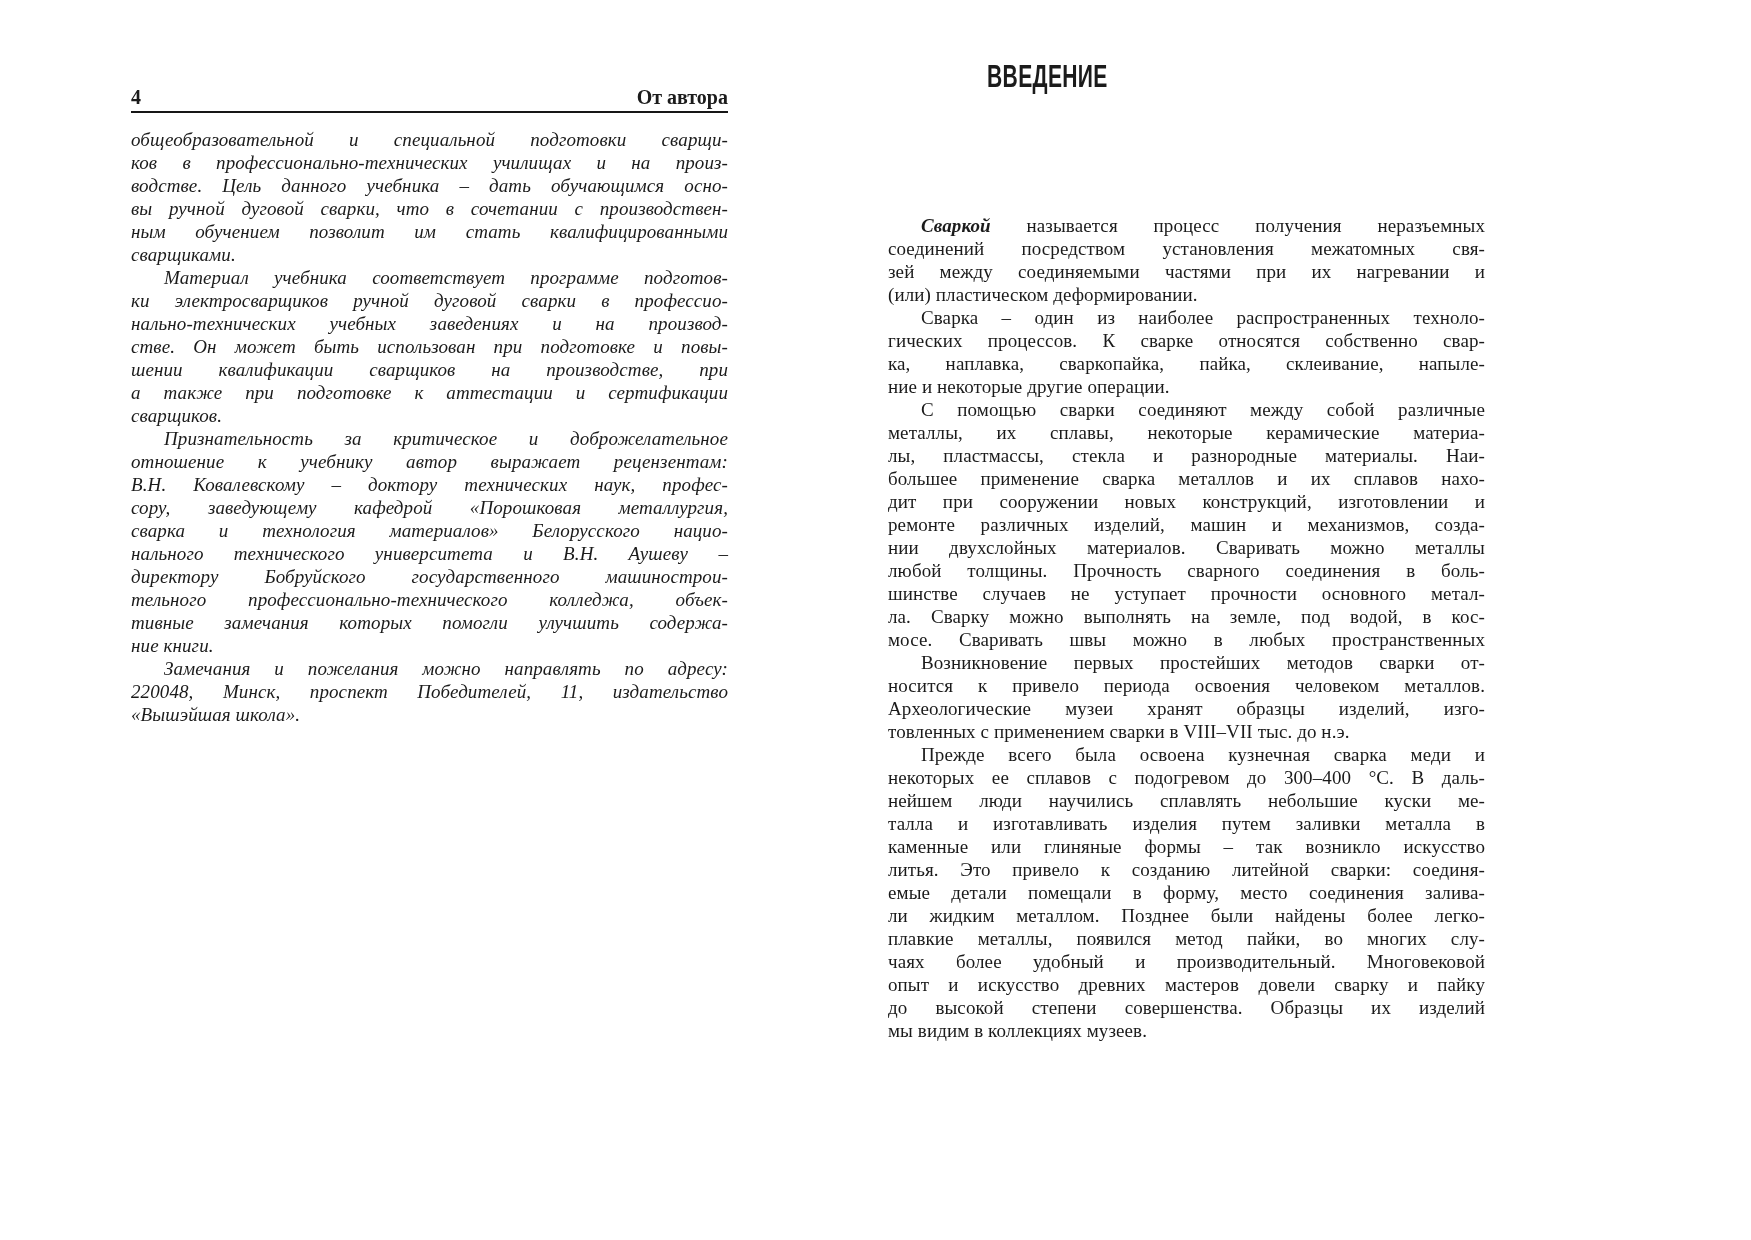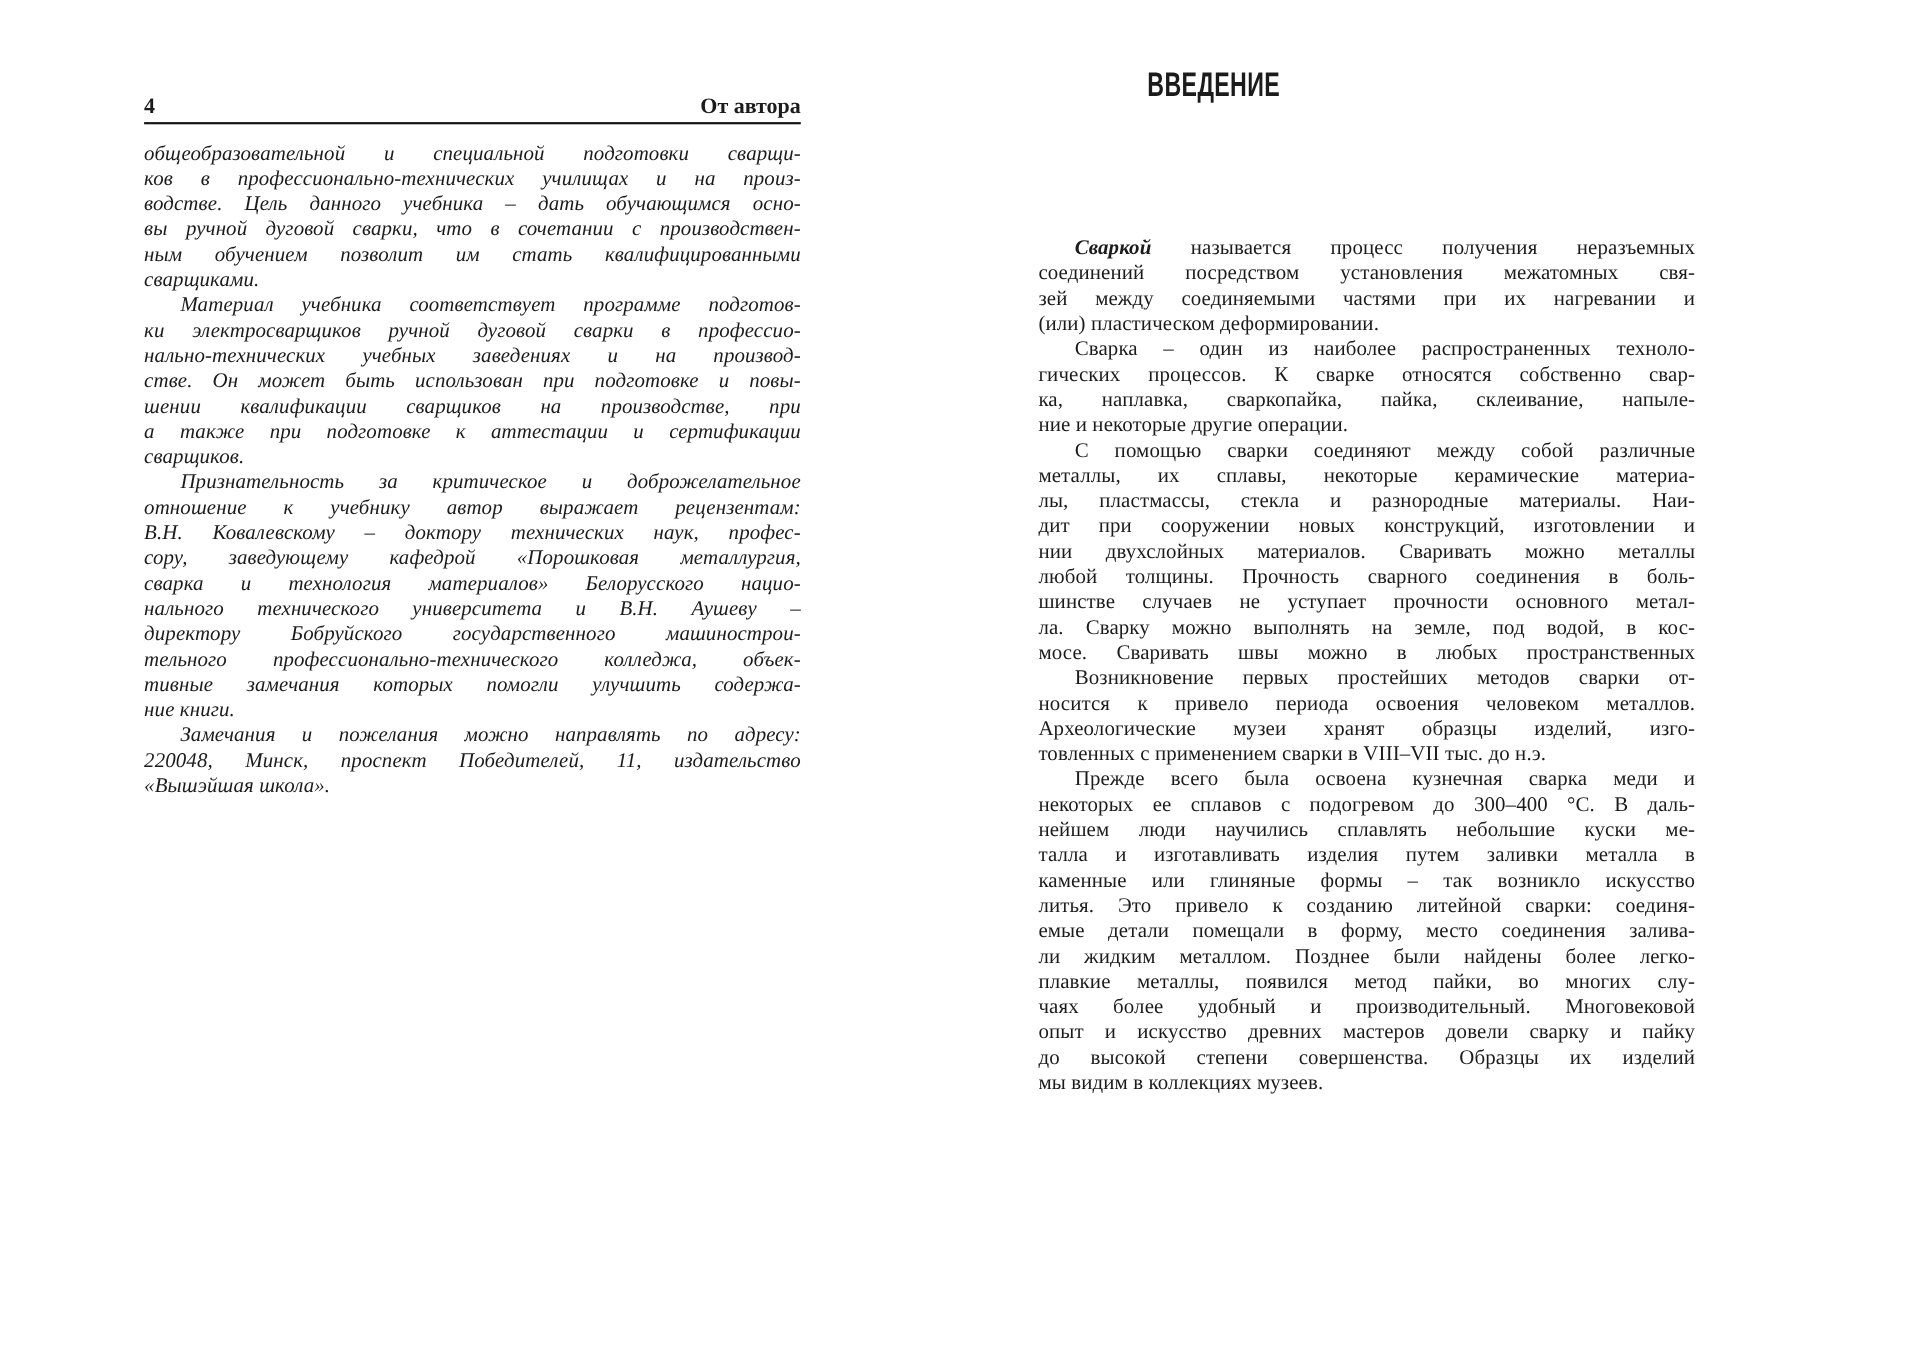--- a/index.html
+++ b/index.html
@@ -11,21 +11,21 @@
     font-family: "Liberation Serif", "DejaVu Serif", serif;
     color: #1b1b1b;
     -webkit-font-smoothing: antialiased;
   }
 
   .page {
     position: absolute;
     width: 597px;
   }
   #left-page  { left: 131px; top: 86px; }
-  #right-page { left: 944px; top: 62px; }
+  #right-page { left: 888px; top: 62px; }
 
   
   .page-header {
     display: flex;
     justify-content: space-between;
     align-items: baseline;
     font-weight: bold;
     font-size: 20px;
     line-height: 22px;
     border-bottom: 2px solid #161616;
@@ -130,21 +130,23 @@
       <div class="para">
         <div class="line indent">Сварка – один из наиболее распространенных техноло-</div>
         <div class="line">гических процессов. К сварке относятся собственно свар-</div>
         <div class="line">ка, наплавка, сваркопайка, пайка, склеивание, напыле-</div>
         <div class="line final">ние и некоторые другие операции.</div>
       </div>
       <div class="para">
         <div class="line indent">С помощью сварки соединяют между собой различные</div>
         <div class="line">металлы, их сплавы, некоторые керамические материа-</div>
         <div class="line">лы, пластмассы, стекла и разнородные материалы. Наи-</div>
+        <div class="line">большее применение сварка металлов и их сплавов нахо-</div>
         <div class="line">дит при сооружении новых конструкций, изготовлении и</div>
+        <div class="line">ремонте различных изделий, машин и механизмов, созда-</div>
         <div class="line">нии двухслойных материалов. Сваривать можно металлы</div>
         <div class="line">любой толщины. Прочность сварного соединения в боль-</div>
         <div class="line">шинстве случаев не уступает прочности основного метал-</div>
         <div class="line">ла. Сварку можно выполнять на земле, под водой, в кос-</div>
         <div class="line">мосе. Сваривать швы можно в любых пространственных</div>
       </div>
       <div class="para">
         <div class="line indent">Возникновение первых простейших методов сварки от-</div>
         <div class="line">носится к привело периода освоения человеком металлов.</div>
         <div class="line">Археологические музеи хранят образцы изделий, изго-</div>

